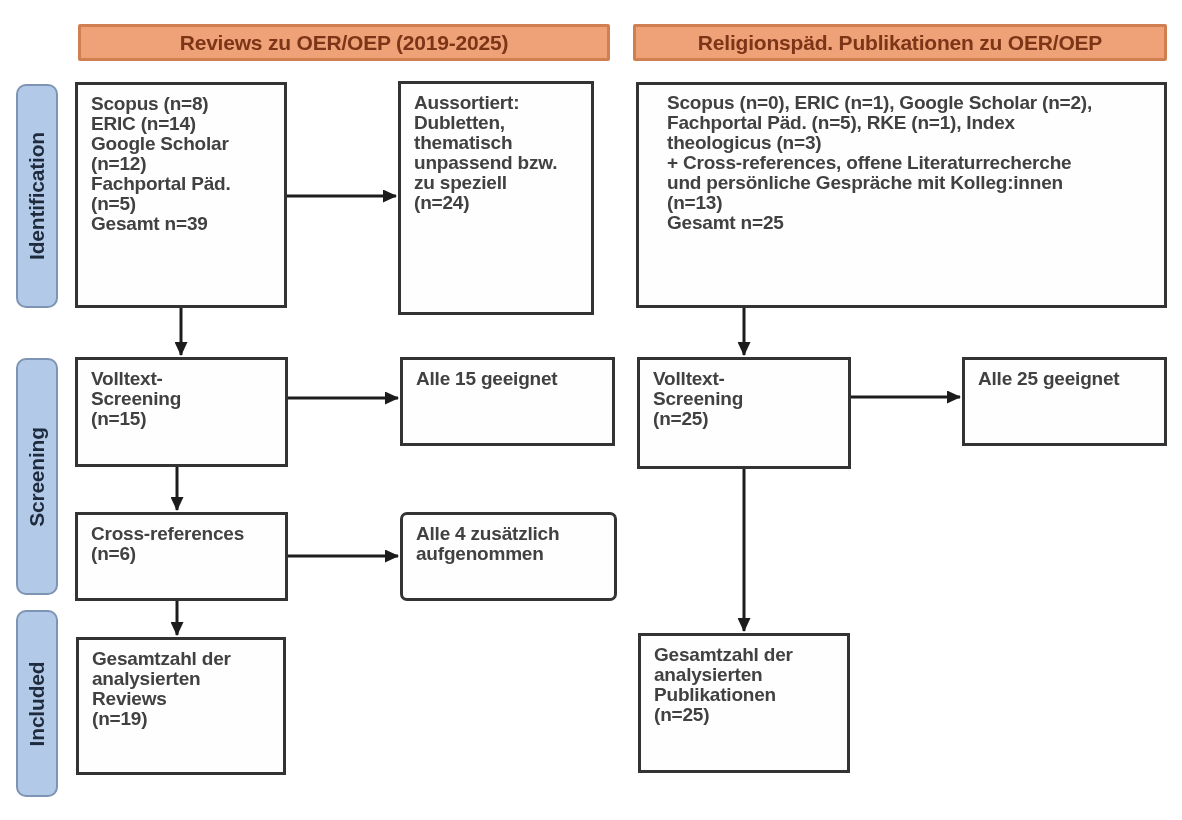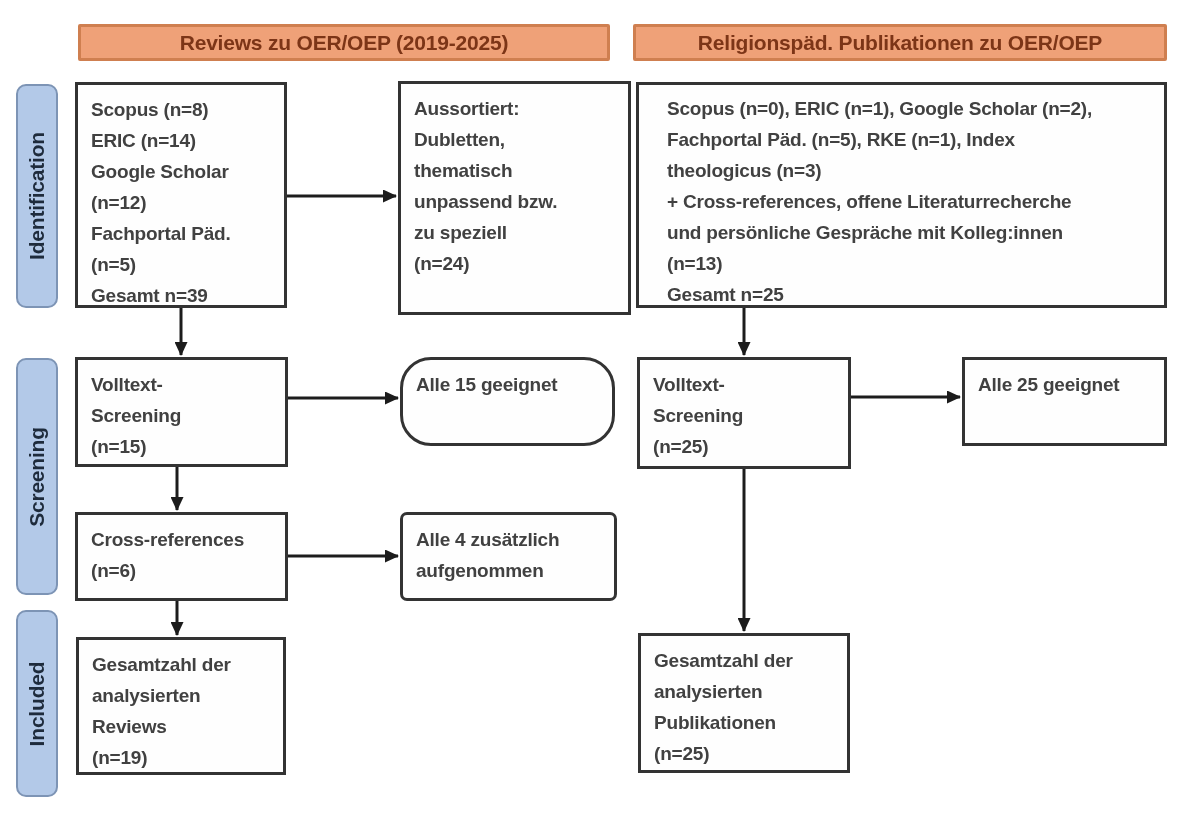--- a/index.html
+++ b/index.html
@@ -58,30 +58,30 @@
   #stage-included       { left: 16px; top: 610px; width: 42px; height: 187px; }
 
   
   .box {
     position: absolute;
     box-sizing: border-box;
     background: #fefefe;
     border: 3px solid #333333;
     color: #414141;
     font-size: 19px;
-    line-height: 31px;
+    line-height: 20px;
     font-weight: bold;
     padding: 9px 13px;
     white-space: pre-line;
     letter-spacing: -0.2px;
   }
   #box-sources-left   { left: 75px;  top: 82px;  width: 212px; height: 226px; }
-  #box-excluded       { left: 398px; top: 81px;  width: 233px; height: 234px; }
+  #box-excluded       { left: 398px; top: 81px;  width: 196px; height: 234px; }
   #box-fulltext-left  { left: 75px;  top: 357px; width: 213px; height: 110px; }
-  #box-alle15         { left: 400px; top: 357px; width: 215px; height: 89px; border-radius: 31px; }
+  #box-alle15         { left: 400px; top: 357px; width: 215px; height: 89px; }
   #box-crossref       { left: 75px;  top: 512px; width: 213px; height: 89px; }
   #box-alle4          { left: 400px; top: 512px; width: 217px; height: 89px; border-radius: 7px; }
   #box-included-left  { left: 76px;  top: 637px; width: 210px; height: 138px; }
   #box-sources-right  { left: 636px; top: 82px;  width: 531px; height: 226px; padding: 8px 28px; }
   #box-fulltext-right { left: 637px; top: 357px; width: 214px; height: 112px; }
   #box-alle25         { left: 962px; top: 357px; width: 205px; height: 89px; }
   #box-included-right { left: 638px; top: 633px; width: 212px; height: 140px; }
 
   svg.arrows {
     position: absolute;

